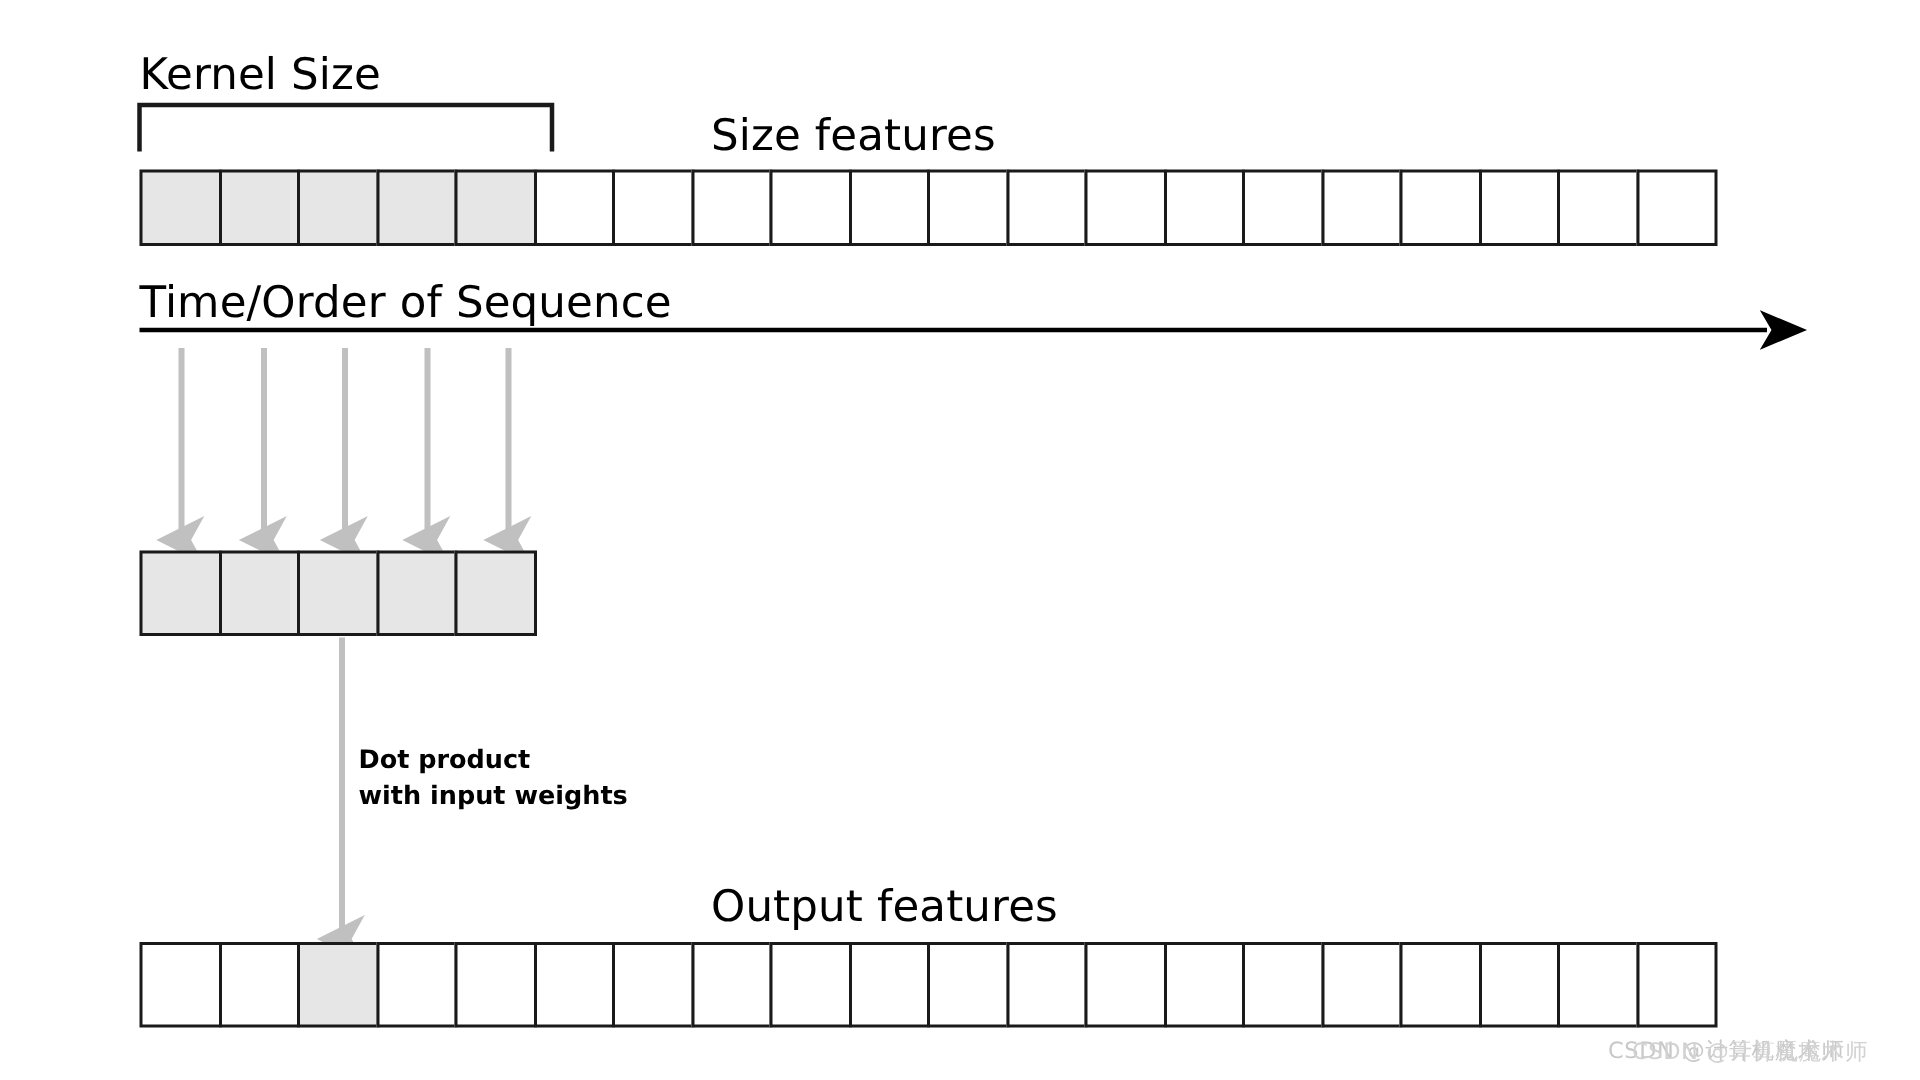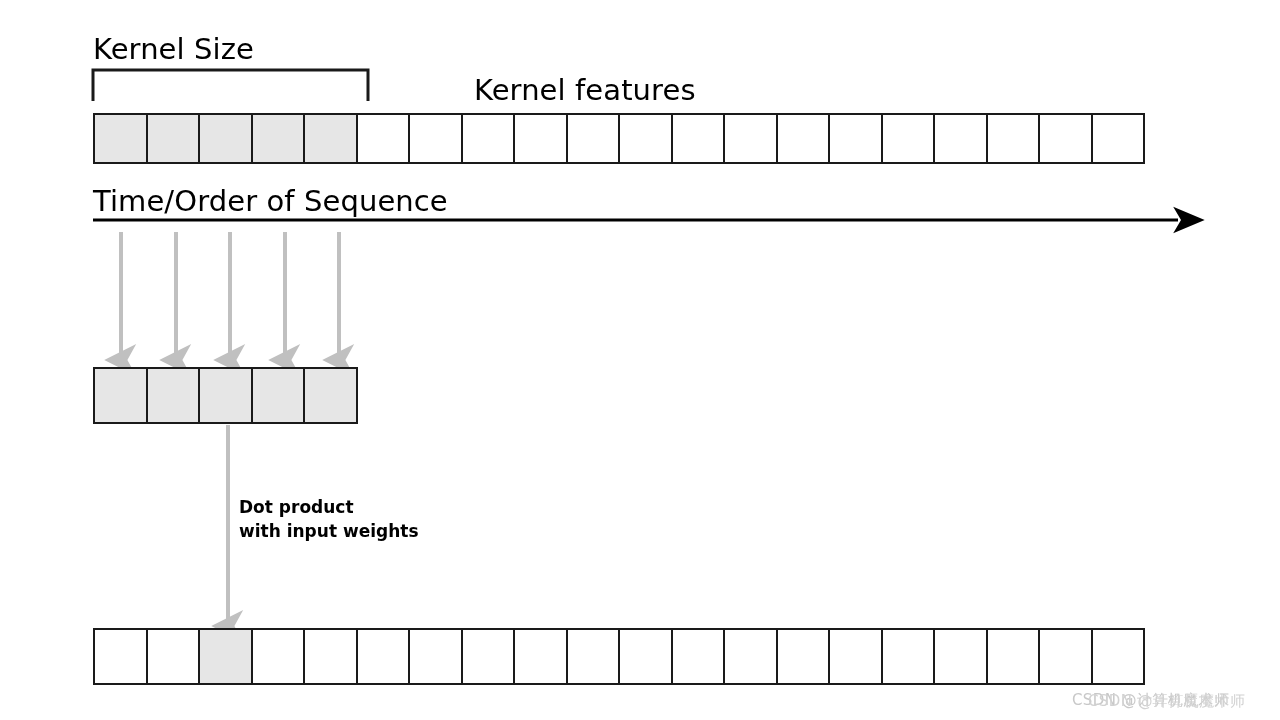--- a/index.html
+++ b/index.html
@@ -74,29 +74,30 @@
     color: #d2d2d2;
   }
 </style>
 </head>
 <body>
 
 <div id="canvas">
 
   <div class="txt title-lg" style="left:93px; top:32px;">Kernel Size</div>
 
-  <div class="txt title-lg" style="left:474px; top:73px;">Kernel features</div>
+  <div class="txt title-lg" style="left:474px; top:73px;">Size features</div>
 
   <div class="txt title-lg" style="left:93px; top:184px;">Time/Order of Sequence</div>
 
 
   <div class="txt label-sm" style="left:239px; top:497px;">Dot product</div>
 
   <div class="txt label-sm" style="left:239px; top:521px;">with input weights</div>
 
+  <div class="txt title-lg" style="left:474px; top:587px;">Output features</div>
 
   <svg class="layer-svg" viewBox="0 0 1280 720">
 
     <defs>
       <marker id="grayhead" markerWidth="10" markerHeight="10" refX="4.6" refY="5" orient="auto" markerUnits="strokeWidth">
         <path d="M0.6,1.2 L4.6,9.2 L8.6,1.2 L4.6,3.4 Z" fill="#c0c0c0"></path>
       </marker>
       <marker id="blackhead" markerWidth="12" markerHeight="10" refX="1.6" refY="5" orient="auto" markerUnits="strokeWidth">
         <path d="M0,0.6 L10.5,5 L0,9.4 L2.6,5 Z" fill="#000000"></path>
       </marker>

